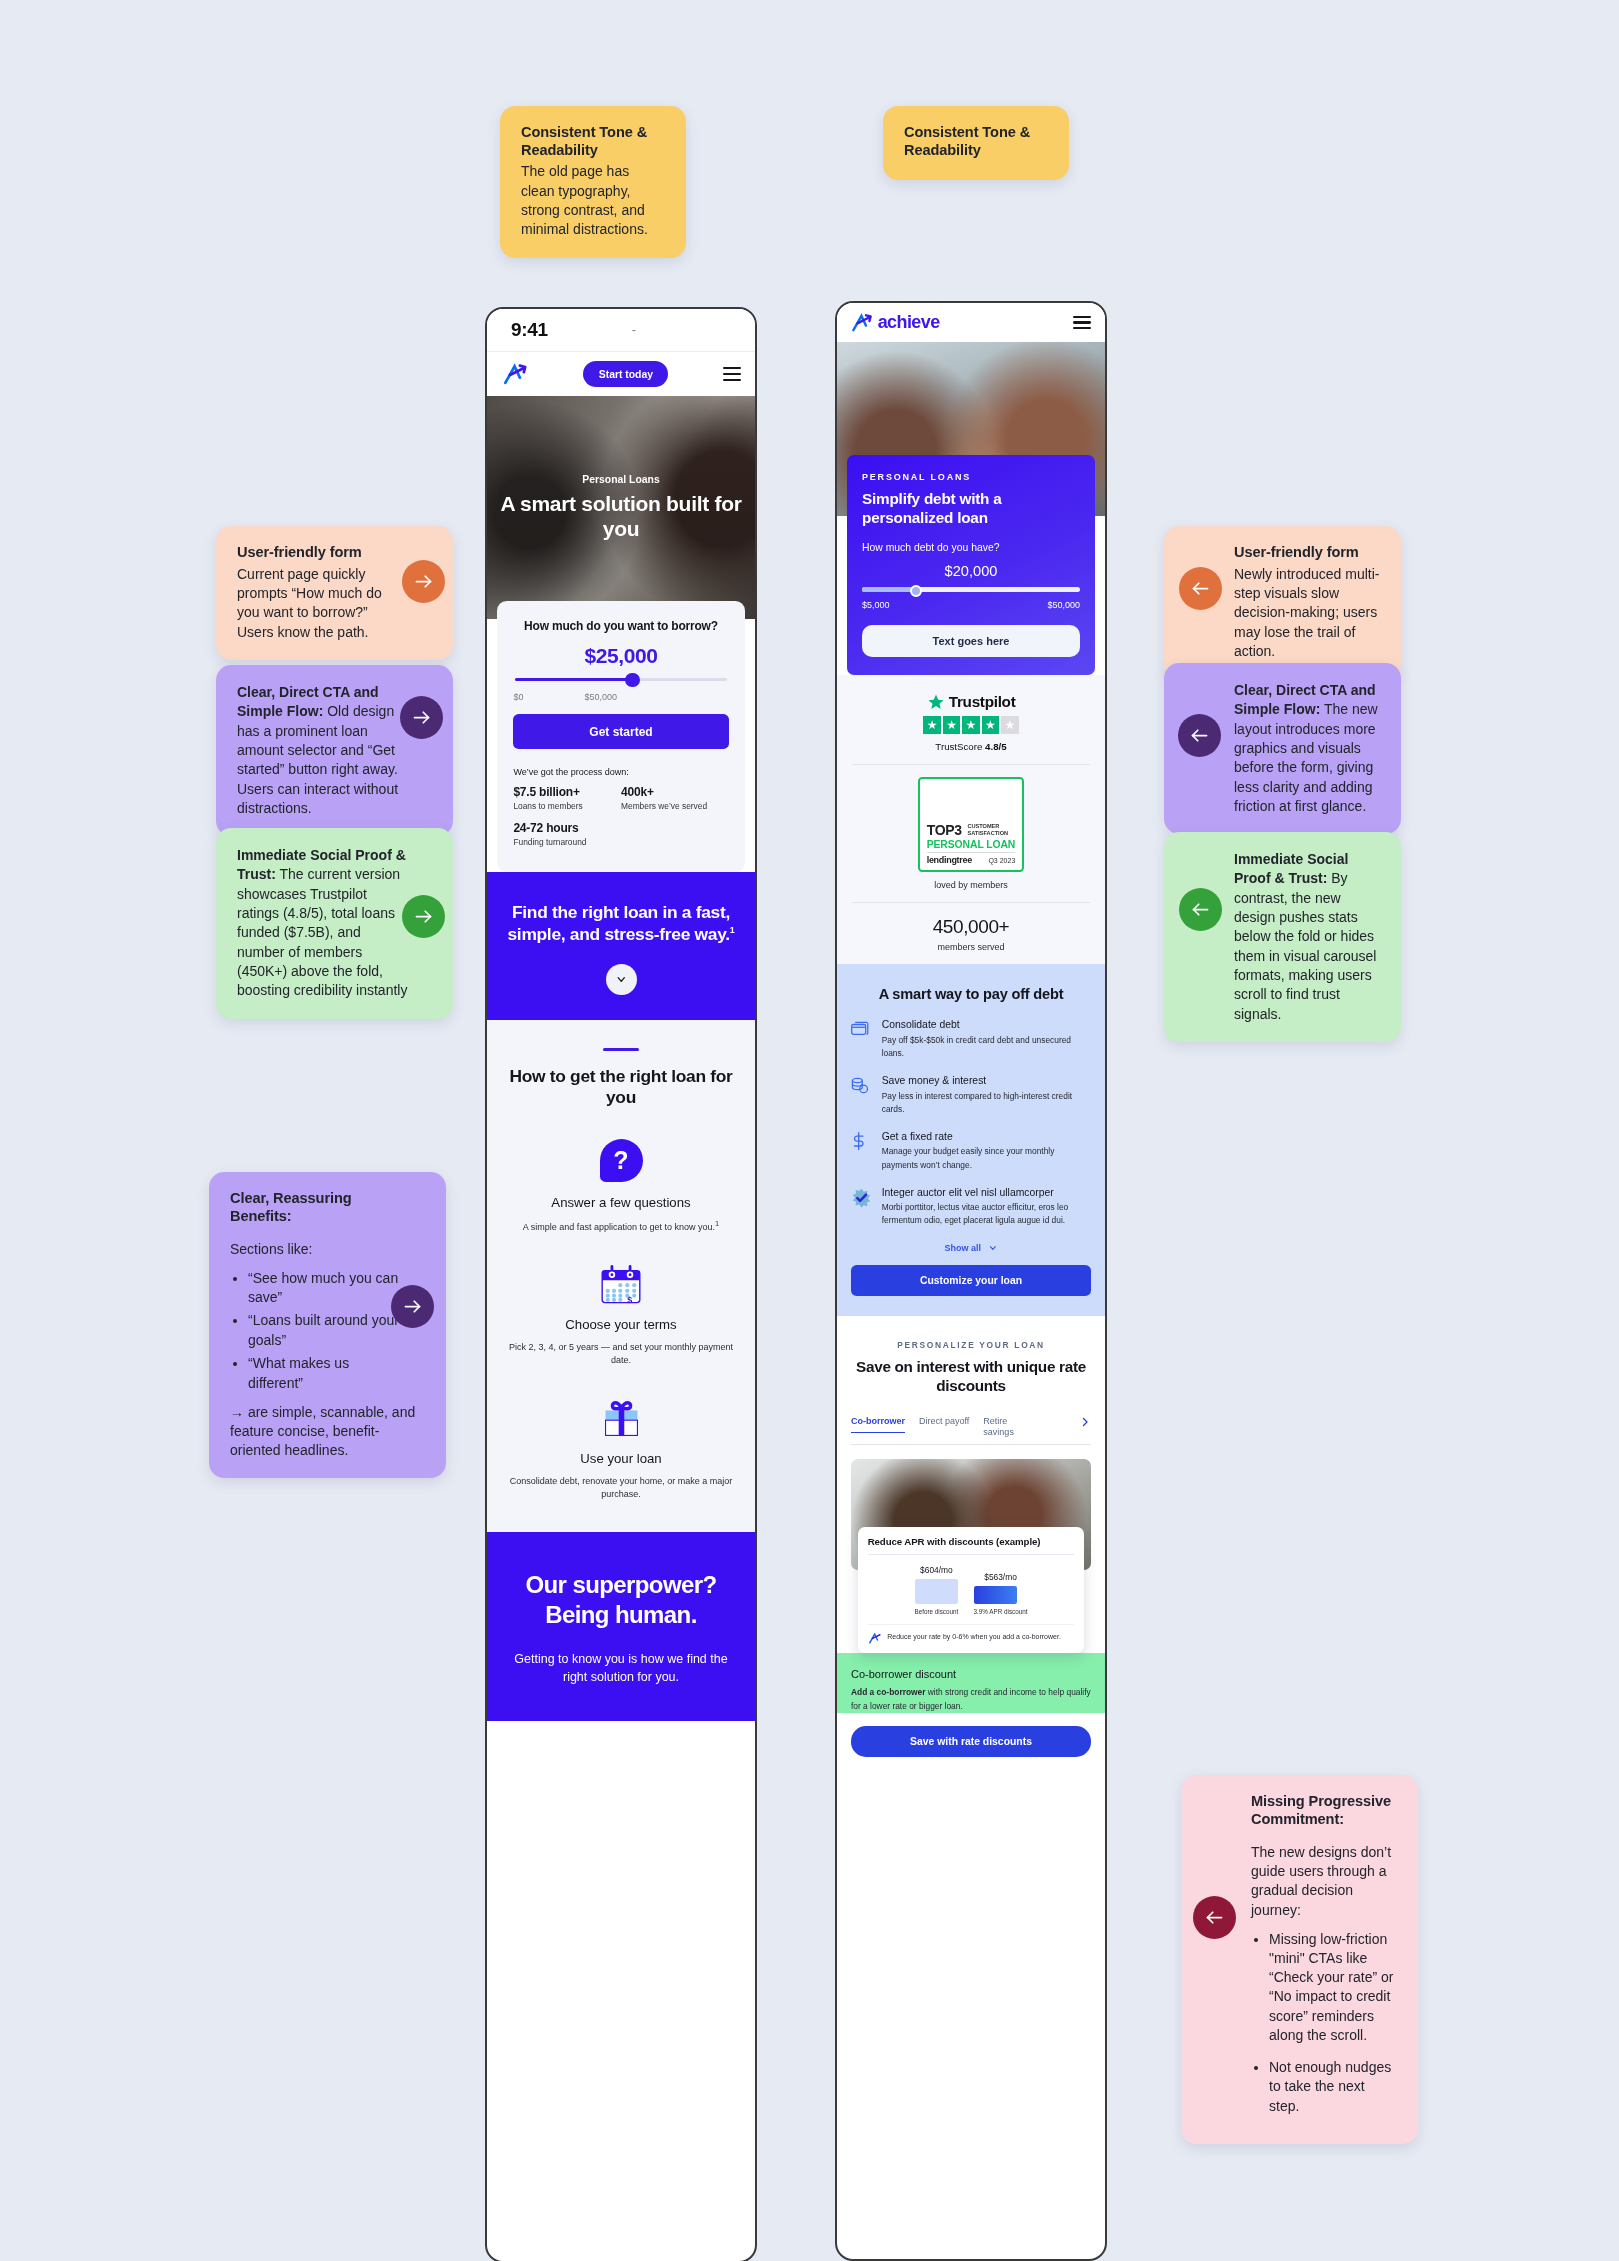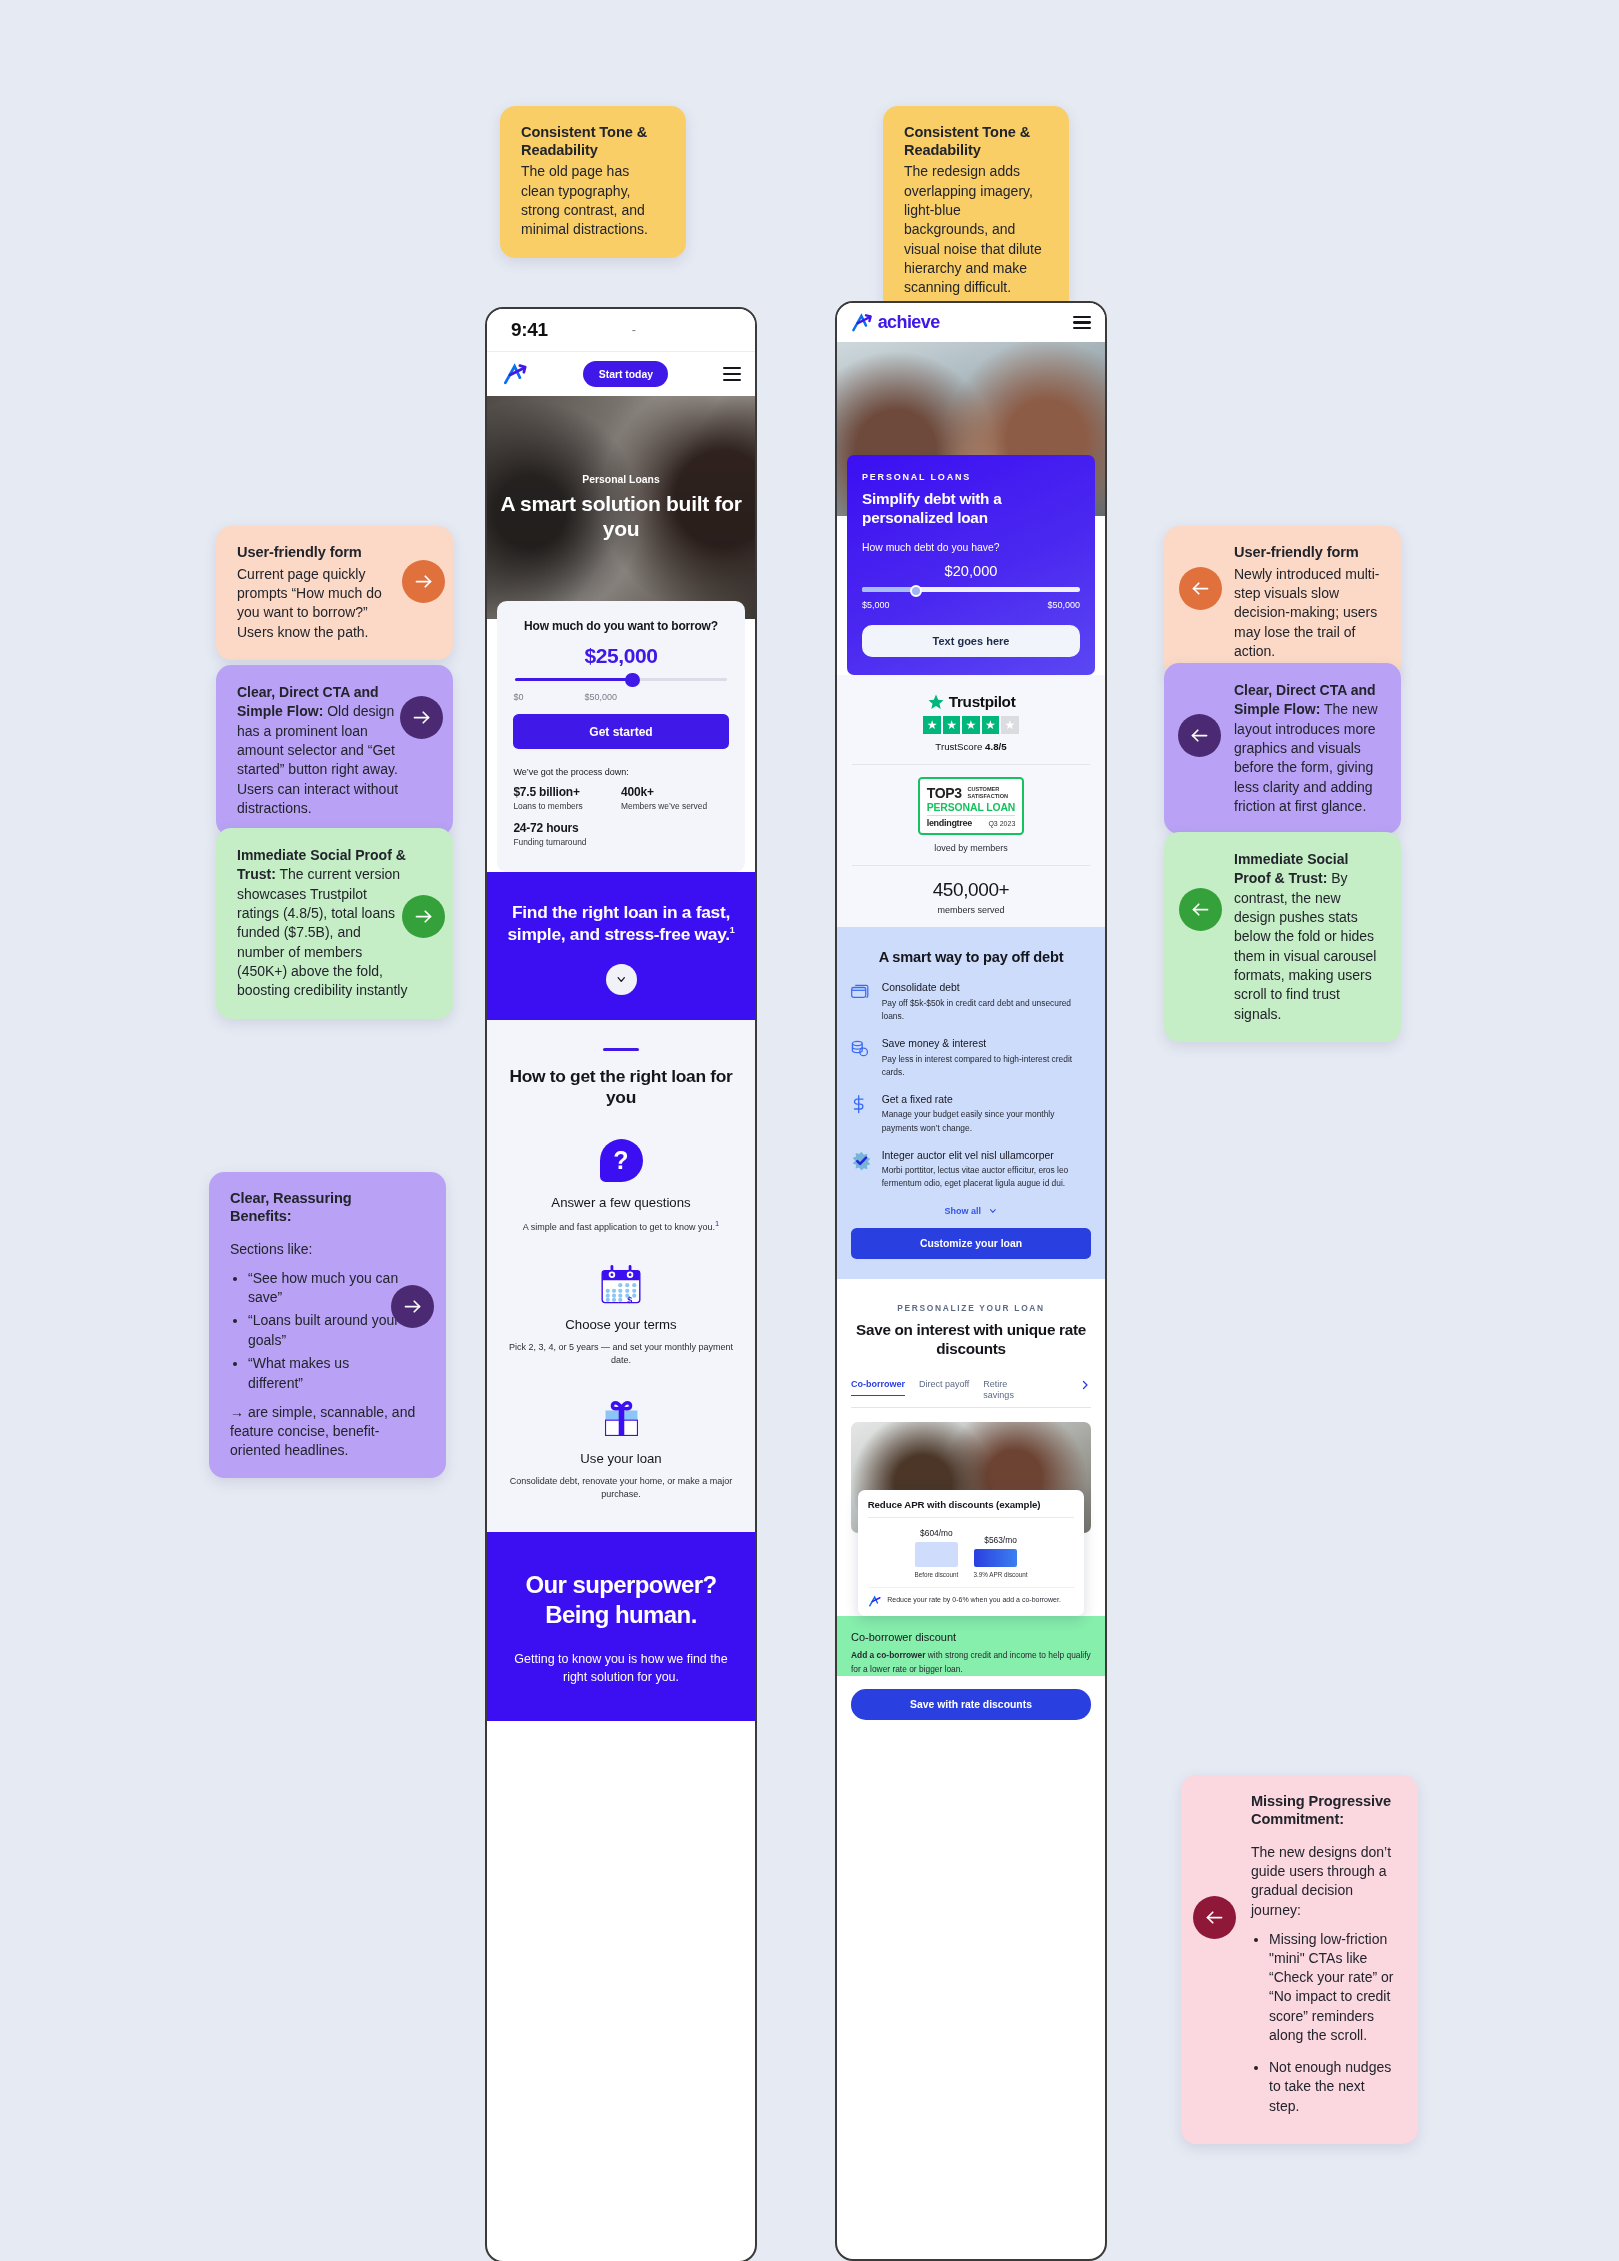--- a/index.html
+++ b/index.html
@@ -170,21 +170,21 @@
   .trust-wrap { background: #f5f7fc; padding: 18px 15.3px 12.5px; text-align: center; }
   .tp-logo { display: flex; align-items: center; justify-content: center; gap: 4.2px; }
   .tp-logo .name { font-size: 15.3px; font-weight: 700; color: #111; letter-spacing: -0.3px; }
   .tp-stars { display: flex; justify-content: center; gap: 2.1px; margin-top: 5.6px; }
   .tp-stars i { width: 17.4px; height: 17.4px; background: #00b67a; display: flex; align-items: center; justify-content: center; color: #fff; font-style: normal; font-size: 12px; }
   .tp-stars i.half { background: #dcdce0; }
   .tp-score { font-size: 9.7px; color: #111; margin-top: 7px; }
   .tp-score b { font-weight: 700; }
   .divider { height: 0.7px; background: #e2e5ee; margin: 12.5px 0; }
   .lt-badge { border: 2.1px solid #15c25f; border-radius: 4.2px; padding: 5.6px 7px 4.2px; display: inline-block; background: #fff; }
-  .lt-row1 { display: flex; align-items: center; gap: 5.6px; }
+  .lt-row1 { display: flex; align-items: center; gap: 5.6px; margin-top: 37px; }
   .lt-top3 { font-size: 14px; font-weight: 700; color: #222; letter-spacing: -0.3px; }
   .lt-cs { font-size: 5.6px; font-weight: 700; color: #333; line-height: 1.15; text-align: left; }
   .lt-pl { font-size: 10.4px; font-weight: 700; color: #15c25f; letter-spacing: -0.1px; margin-top: 1.4px; }
   .lt-row3 { display: flex; align-items: center; justify-content: space-between; border-top: 0.7px solid #d8dade; margin-top: 2.1px; padding-top: 2.1px; gap: 9.7px; }
   .lt-name { font-size: 9px; font-weight: 700; color: #222; letter-spacing: -0.3px; }
   .lt-q { font-size: 7px; color: #333; }
   .loved { font-size: 9px; color: #2a2b33; margin-top: 8.4px; }
   .members-n { font-size: 19px; color: #15161c; letter-spacing: -0.4px; }
   .members-l { font-size: 9px; color: #2a2b33; margin-top: 4.2px; }
 
@@ -245,21 +245,20 @@
 
 <div class="canvas">
 
   <div class="note note-yellow" style="left:500px; top:106px; width:186px;">
     <h4>Consistent Tone &amp; Readability</h4>
     <p>The old page has clean typography, strong contrast, and minimal distractions.</p>
   </div>
 
   <div class="note note-yellow" style="left:883px; top:106px; width:186px;">
     <h4>Consistent Tone &amp; Readability</h4>
-    <p>The redesign adds overlapping imagery, light-blue backgrounds, and visual noise that dilute hierarchy and make scanning difficult.</p>
   </div>
 
   <div class="note note-peach" style="left:216px; top:526px; width:237px;">
     <h4>User-friendly form</h4>
     <p style="width:167px;">Current page quickly prompts “How much do you want to borrow?” Users know the path.</p>
   </div>
   <div class="arrow-btn ab-orange" style="left:402px; top:560px;">
     <svg viewBox="0 0 24 24" fill="none" stroke="currentColor" stroke-width="2" stroke-linecap="round" stroke-linejoin="round">
         <line x1="4" y1="12" x2="20" y2="12"></line>
         <polyline points="14,6 20,12 14,18"></polyline>

